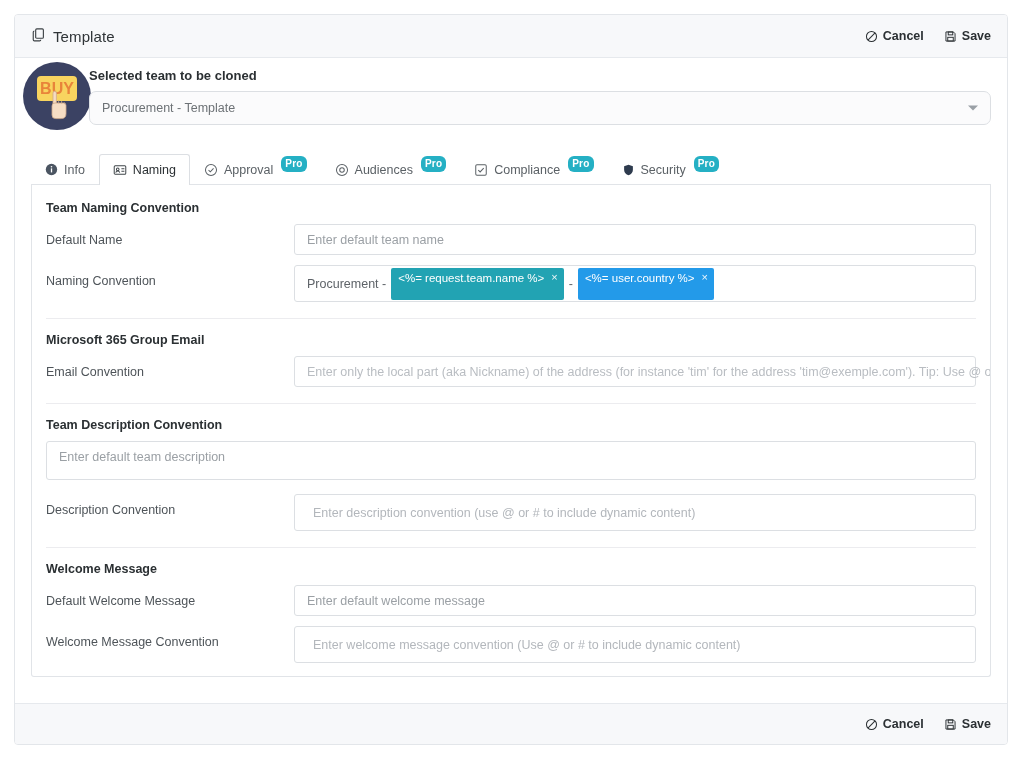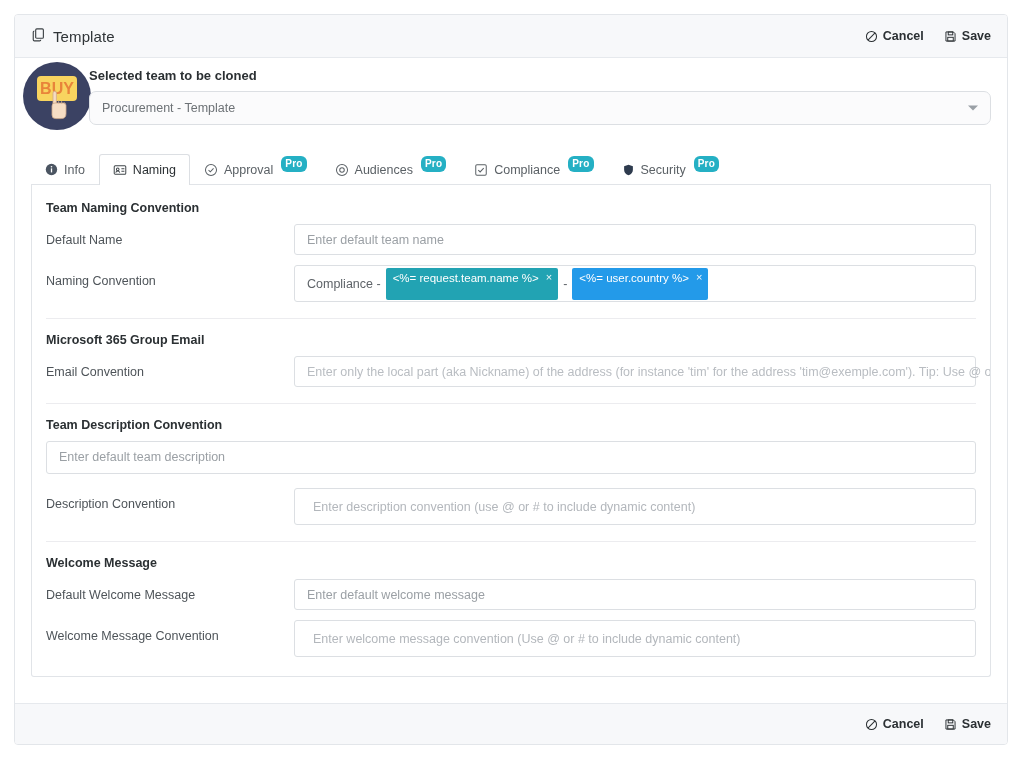--- a/index.html
+++ b/index.html
@@ -235,21 +235,21 @@
     box-sizing: border-box;
     padding: 0 12px;
     font-size: 12.5px;
     color: #2b3033;
     font-family: "Liberation Sans", sans-serif;
     outline: none;
   }
   .inp::placeholder { color: #9ba0a5; }
 
   .inp-tall {
-    height: 33px;
+    height: 39px;
     padding-top: 8px;
     resize: none;
     line-height: 15px;
     overflow: hidden;
   }
 
   
   .inp-clip {
     white-space: nowrap;
     overflow: visible;
@@ -453,21 +453,21 @@
         <div class="flabel">Default Name</div>
         <div class="fctrl">
           <input class="inp" type="text" placeholder="Enter default team name" style="">
         </div>
       </div>
 
       <div class="frow">
         <div class="flabel">Naming Convention</div>
         <div class="fctrl">
           <div class="conv conv-tall">
-            <span class="conv-text">Compliance -</span>
+            <span class="conv-text">Procurement -</span>
             <span class="token" style="background:#22a3b3">
               <span>&lt;%= request.team.name %&gt;</span>
               <span class="token-x">×</span>
             </span>
             <span class="conv-text">-</span>
             <span class="token" style="background:#239ae9">
               <span>&lt;%= user.country %&gt;</span>
               <span class="token-x">×</span>
             </span>
           </div>

